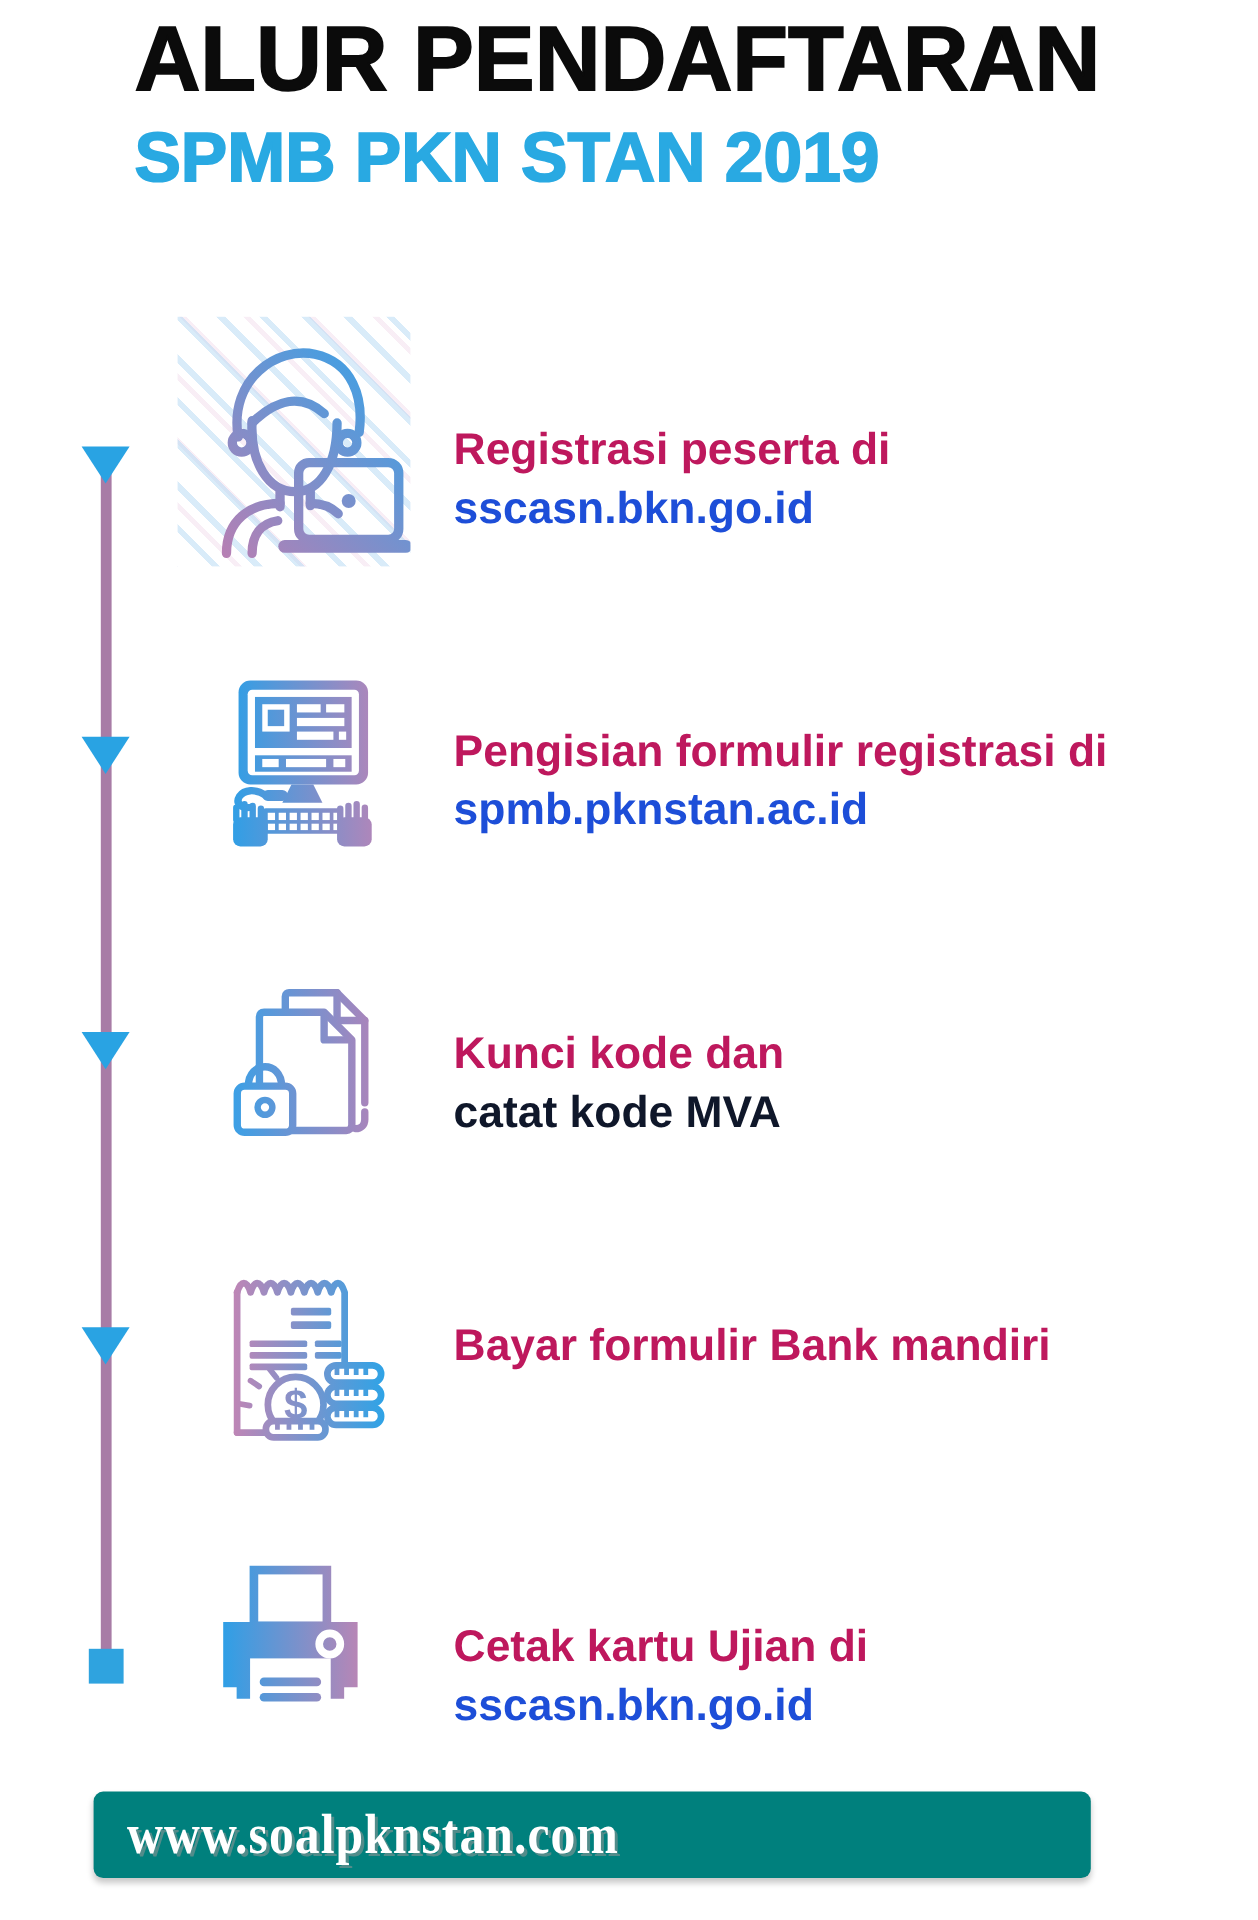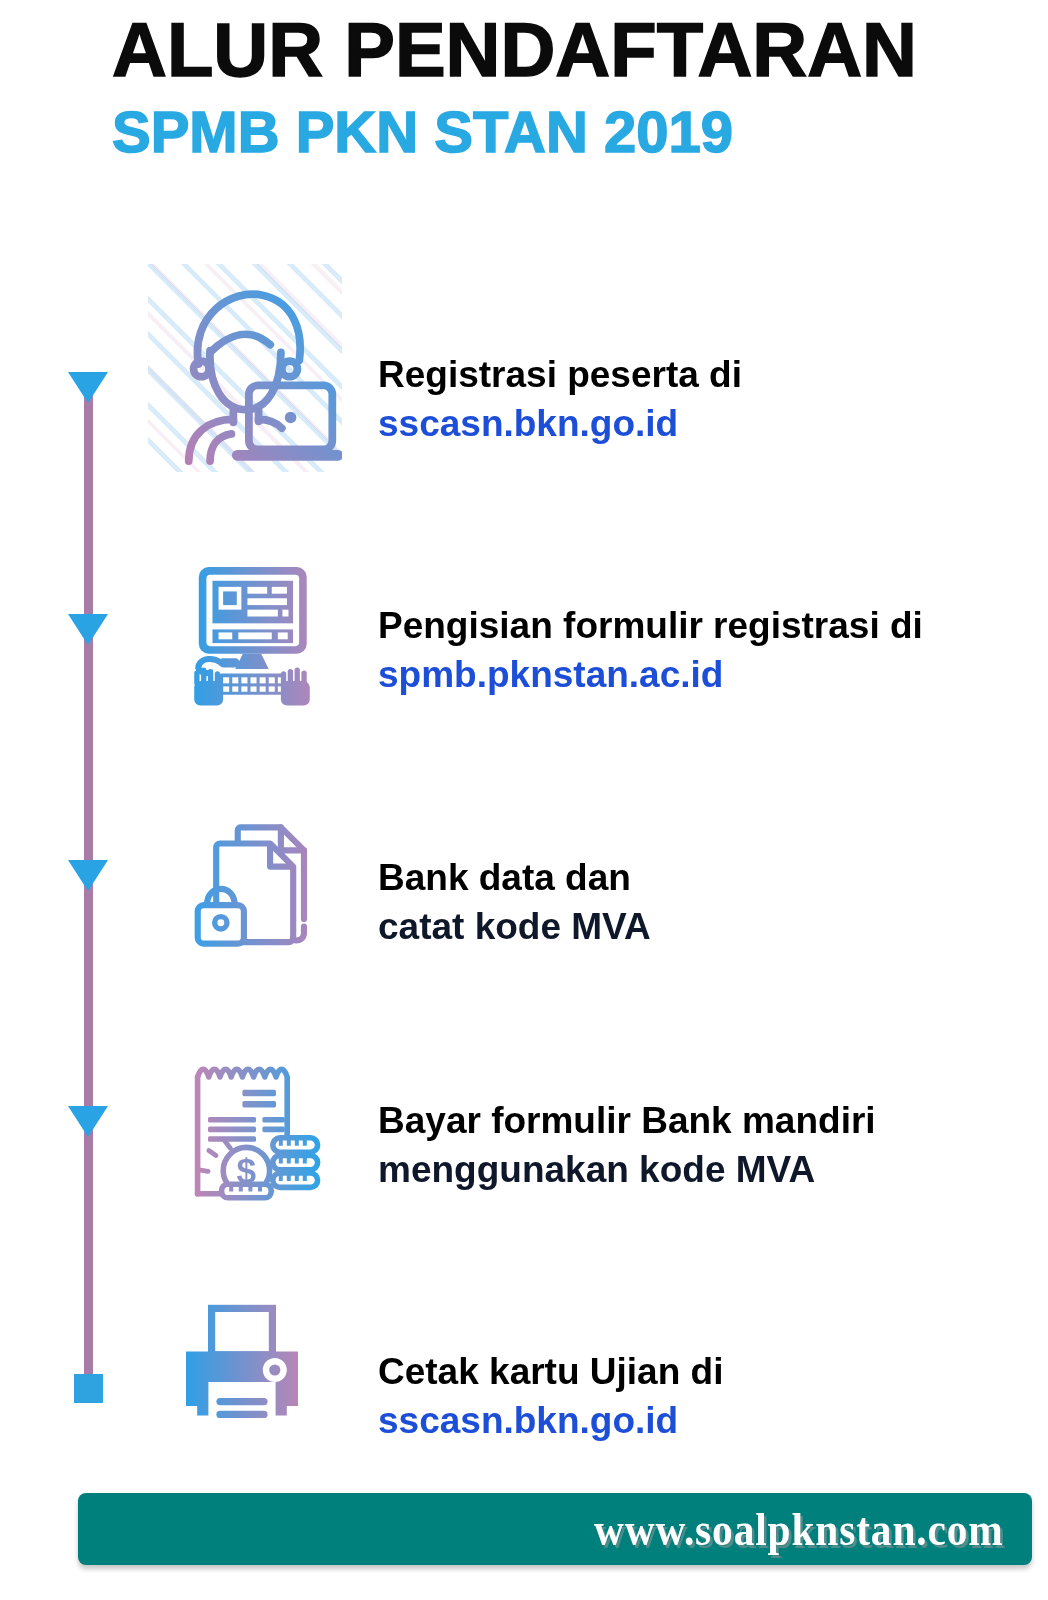--- a/index.html
+++ b/index.html
@@ -37,28 +37,28 @@
     background-image:
       repeating-linear-gradient(45deg, transparent 0px, transparent 20px, rgba(179,216,243,0.50) 20px, rgba(179,216,243,0.50) 25px),
       repeating-linear-gradient(45deg, transparent 0px, transparent 34px, rgba(233,199,224,0.30) 34px, rgba(233,199,224,0.30) 38px);
   }
   .icon-box.s2{left:176px;top:548px;width:152px;height:175px;}
   .icon-box.s3{left:170px;top:796px;width:154px;height:172px;}
   .icon-box.s4{left:164px;top:1036px;width:160px;height:178px;}
   .icon-box.s5{left:162px;top:1284px;width:160px;height:180px;}
   .step-text{position:absolute;left:378px;font-size:37px;font-weight:bold;line-height:49px;white-space:nowrap;}
   .step-text.t1{top:350px}.step-text.t2{top:601px}.step-text.t3{top:853px}.step-text.t4{top:1096px}.step-text.t5{top:1347px}
-  .l1{color:#000000;}
+  .l1{color:#be185d;}
   .l2{color:#1d4ed8;}
   .l2.dark{color:#0f172a;}
   
   .footer{
-    position:absolute;left:78px;top:1493px;width:954px;height:72px;
+    position:absolute;left:78px;top:1493px;width:831px;height:72px;
     background:#00807d;border-radius:8px;
-    display:flex;align-items:center;justify-content:flex-end;
+    display:flex;align-items:center;justify-content:flex-start;
     box-shadow:0 4px 5px rgba(0,0,0,0.22);
   }
   .footer-url{
     font-family:"Liberation Serif",serif;font-weight:bold;font-size:47px;color:#ffffff;
     letter-spacing:1px;transform:scaleX(0.88);transform-origin:center;
     text-shadow:3px 3px 0 rgba(150,150,150,0.55);white-space:nowrap;
   }
 </style>
 </head>
 <body>
@@ -244,26 +244,25 @@
 
   <div class="step-text t1">
     <div class="l1">Registrasi peserta di</div>
     <div class="l2">sscasn.bkn.go.id</div>
   </div>
   <div class="step-text t2">
     <div class="l1">Pengisian formulir registrasi di</div>
     <div class="l2">spmb.pknstan.ac.id</div>
   </div>
   <div class="step-text t3">
-    <div class="l1">Bank data dan</div>
+    <div class="l1">Kunci kode dan</div>
     <div class="l2 dark">catat kode MVA</div>
   </div>
   <div class="step-text t4">
     <div class="l1">Bayar formulir Bank mandiri</div>
-    <div class="l2 dark">menggunakan kode MVA</div>
   </div>
   <div class="step-text t5">
     <div class="l1">Cetak kartu Ujian di</div>
     <div class="l2">sscasn.bkn.go.id</div>
   </div>
 
   <div class="footer">
     <span class="footer-url">www.soalpknstan.com</span>
   </div>
 

